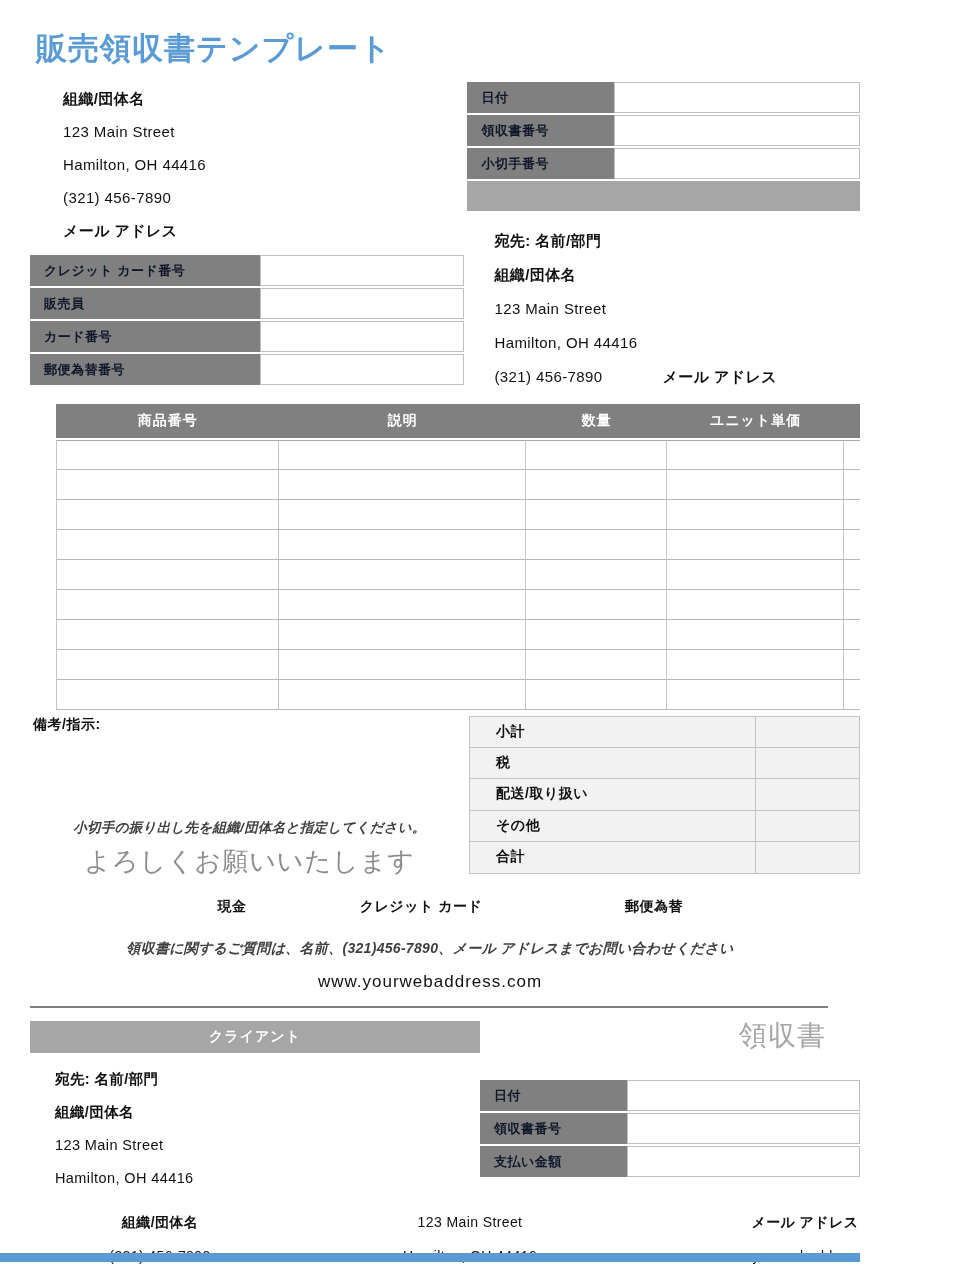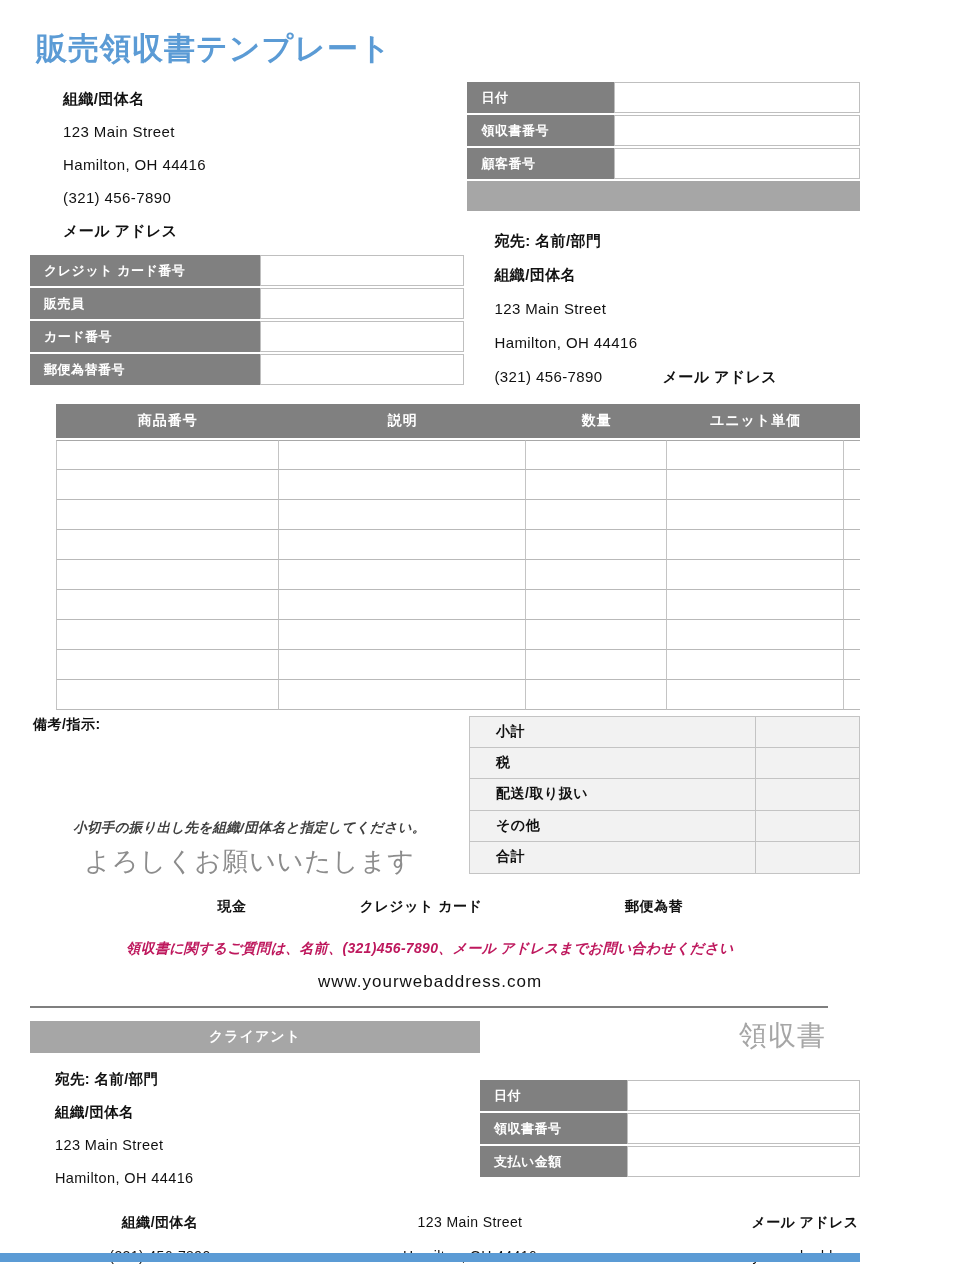--- a/index.html
+++ b/index.html
@@ -24,21 +24,21 @@
   .upper { margin-top:12px; }
   .upper-left { width:478px; margin-left:30px; }
   .upper-right { width:432px; margin-left:3px; }
 
   .addr-block { padding-left:33px; }
   .addr-block .line { font-size:15px; line-height:33px; letter-spacing:0.4px; white-space:nowrap; }
 
   
   .lv-row { display:flex; height:31px; margin-bottom:2px; }
   .lv-label {
-    background:#808080; color:#ffffff; font-weight:bold; font-size:13px;
+    background:#808080; color:#0f172a; font-weight:bold; font-size:13px;
     display:flex; align-items:center; padding-left:14px; letter-spacing:0.5px;
   }
   .lv-value { flex:1; background:#fff; border:1px solid #bfbfbf; }
   .w147 .lv-label { width:147px; }
   .w230 .lv-label { width:230px; }
 
   .gray-bar { height:30px; background:#a6a6a6; margin-top:1px; }
 
   .billto-block { padding-left:27px; margin-top:13px; }
   .billto-block .line { font-size:15px; line-height:34px; letter-spacing:0.4px; white-space:nowrap; }
@@ -83,21 +83,21 @@
   
   .pay-methods { position:relative; height:24px; margin-top:22px; }
   .pay-methods span {
     position:absolute; transform:translateX(-50%);
     font-size:14px; font-weight:bold; letter-spacing:0.5px; white-space:nowrap;
   }
   .pm1 { left:232px; } .pm2 { left:421px; } .pm3 { left:654px; }
 
   .contact-note {
     margin-top:18px; text-align:center; font-size:14px; font-style:italic;
-    font-weight:bold; color:#be185d; letter-spacing:0.3px;
+    font-weight:bold; color:#404040; letter-spacing:0.3px;
   }
   .website { margin-top:14px; text-align:center; font-size:17px; letter-spacing:1px; }
 
   .divider { margin:14px 32px 0 30px; border:none; border-top:2px solid #7f7f7f; }
 
   
   .client-head { position:relative; margin-top:13px; height:34px; }
   .client-bar {
     position:absolute; left:30px; width:450px; height:32px; background:#a6a6a6;
     color:#fff; font-weight:bold; font-size:14px; display:flex;
@@ -160,21 +160,21 @@
       <div class="w147">
         <div class="lv-row">
           <div class="lv-label">日付</div>
           <div class="lv-value"></div>
         </div>
         <div class="lv-row">
           <div class="lv-label">領収書番号</div>
           <div class="lv-value"></div>
         </div>
         <div class="lv-row">
-          <div class="lv-label">顧客番号</div>
+          <div class="lv-label">小切手番号</div>
           <div class="lv-value"></div>
         </div>
       </div>
       <div class="gray-bar"></div>
       <div class="billto-block">
         <div class="line bold">宛先: 名前/部門</div>
         <div class="line bold">組織/団体名</div>
         <div class="line">123 Main Street</div>
         <div class="line">Hamilton, OH 44416</div>
         <div class="line"><span>(321) 456-7890</span><span class="email-inline">メール アドレス</span></div>

